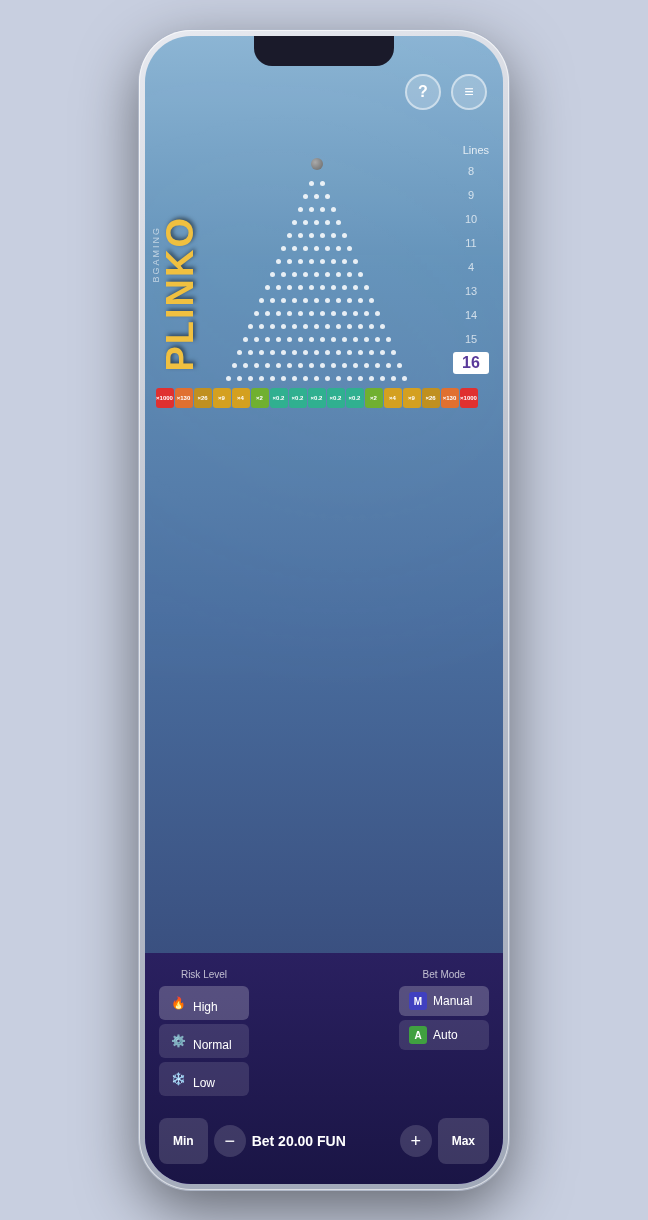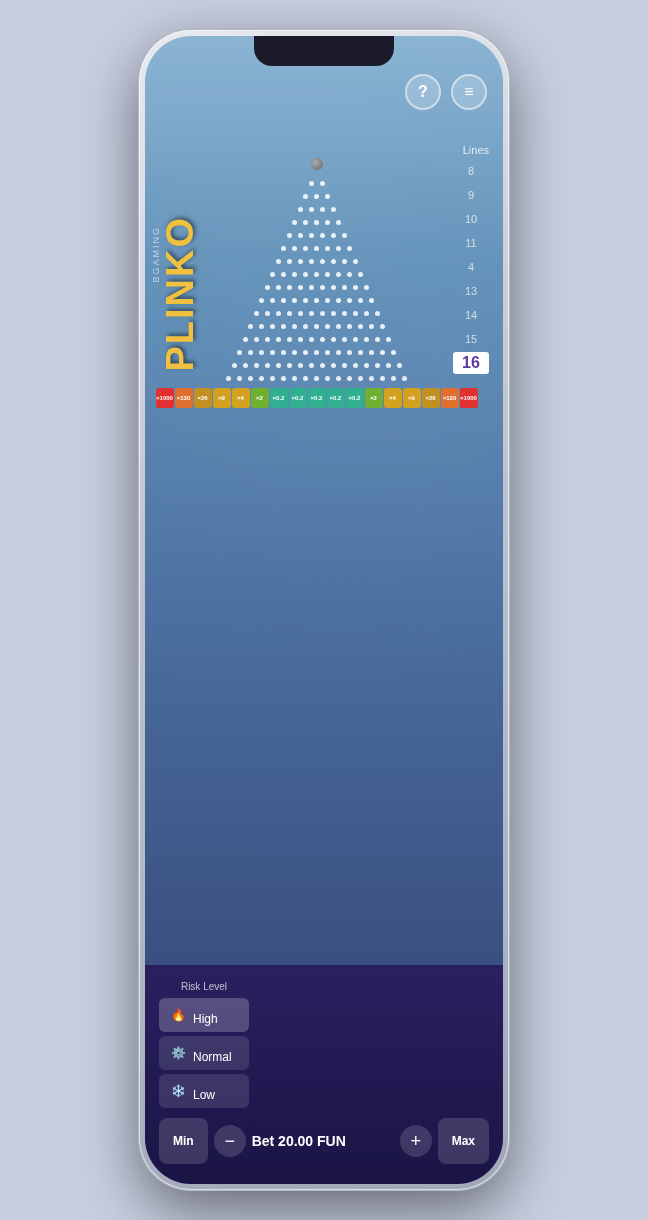--- a/index.html
+++ b/index.html
@@ -241,21 +241,21 @@
     .mult-yellow { background: #d4a020; }
     .mult-lime { background: #70b030; }
     .mult-teal { background: #30b090; }
 
     
     .bottom-controls {
       background: linear-gradient(180deg, #2a2060 0%, #1a1545 100%);
       padding: 16px 14px 20px;
       display: flex;
       flex-direction: column;
-      gap: 10px;
+      gap: 22px;
       border-radius: 0 0 46px 46px;
     }
 
     .controls-top-row {
       display: flex;
       align-items: flex-start;
       justify-content: space-between;
     }
 
     .risk-section {
@@ -678,20 +678,31 @@
               <span class="risk-icon">⚙️</span>
               <span class="risk-text">Normal</span>
             </div>
             <div class="risk-btn">
               <span class="risk-icon">❄️</span>
               <span class="risk-text">Low</span>
             </div>
           </div>
 
 
+          <div class="bet-mode-section">
+            <div class="bet-mode-label">Bet Mode</div>
+            <div class="bet-mode-btn active">
+              <span class="mode-badge badge-manual">M</span>
+              <span class="mode-text">Manual</span>
+            </div>
+            <div class="bet-mode-btn">
+              <span class="mode-badge badge-auto">A</span>
+              <span class="mode-text">Auto</span>
+            </div>
+          </div>
 
         </div>
 
         <div class="bet-row">
           <div class="bet-btn">Min</div>
           <div class="bet-stepper">−</div>
           <div class="bet-amount">Bet 20.00 FUN</div>
           <div class="bet-stepper">+</div>
           <div class="bet-btn">Max</div>
         </div>

